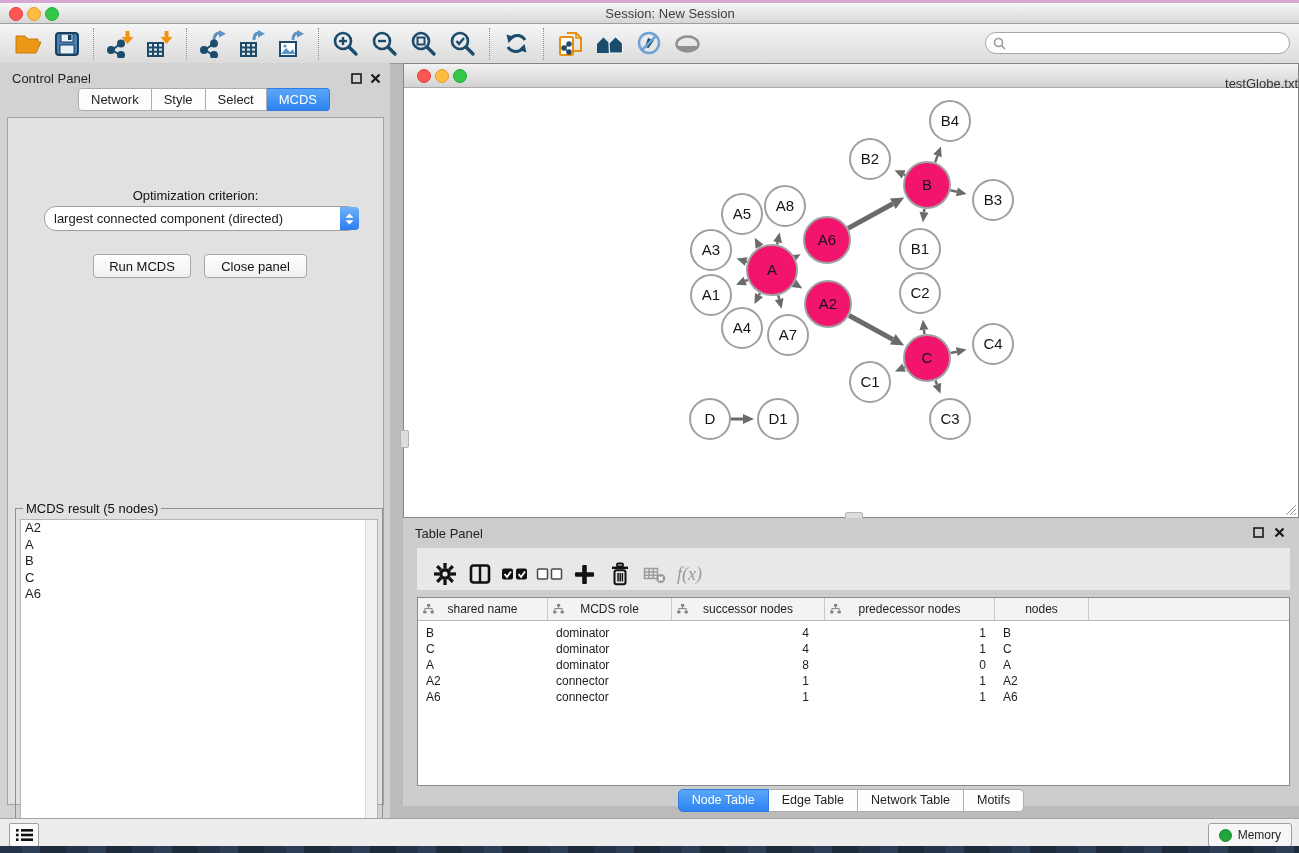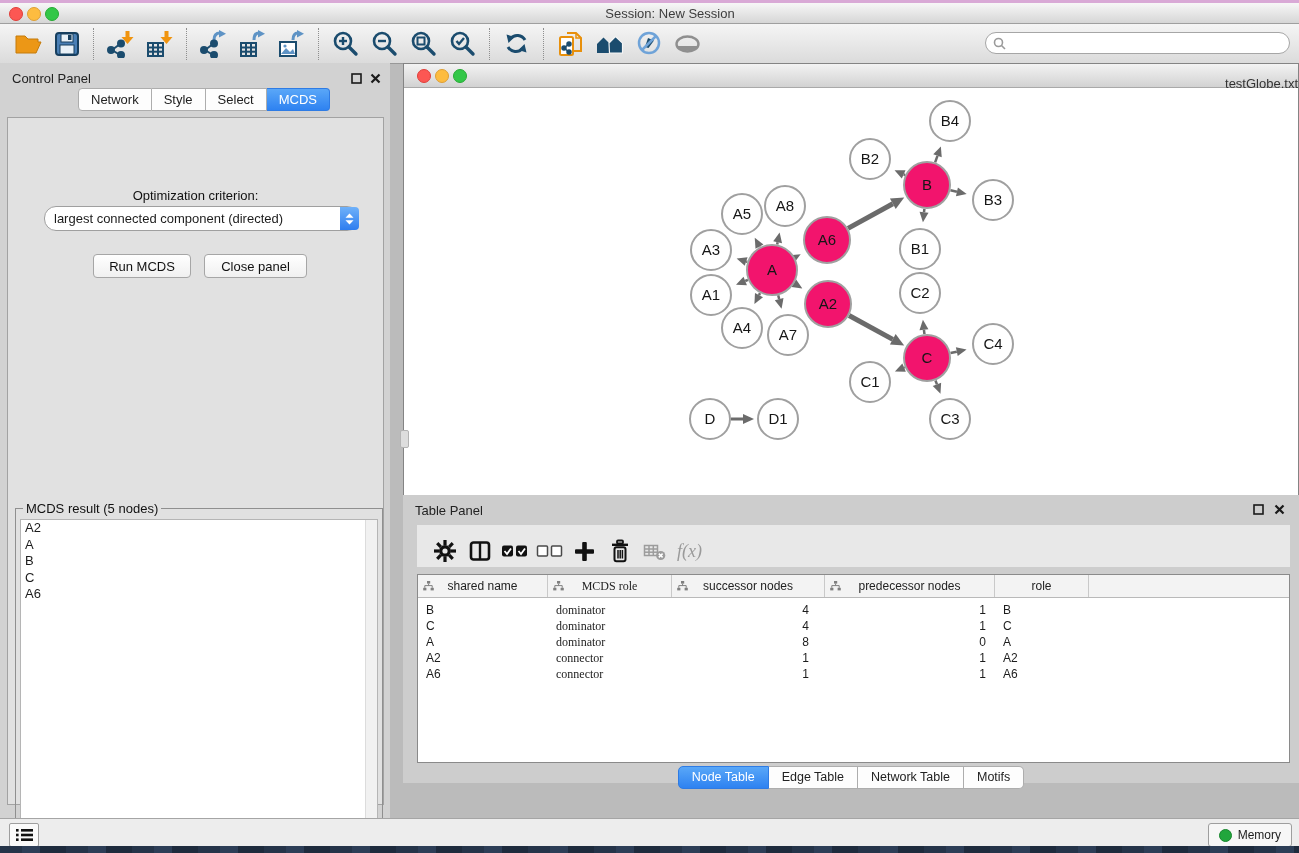--- a/index.html
+++ b/index.html
@@ -59,33 +59,33 @@
   .net-titlebar .tl{top:5px;}
   .net-titlebar .tl.red{left:13px;} .net-titlebar .tl.yellow{left:31px;} .net-titlebar .tl.green{left:49px;}
   .net-title{position:absolute;top:12px;left:0;right:0;text-align:right;font-size:13px;color:#333;}
   .net-canvas{position:absolute;left:0;top:24px;right:0;bottom:0;background:#fff;}
   .resize-grip{position:absolute;right:1px;bottom:1px;}
   .edge-thumb-v{position:absolute;left:-4px;top:366px;width:7px;height:16px;background:#DDDDDD;
                 border:1px solid #B3B3B3;border-radius:2px;}
   .edge-thumb-h{position:absolute;left:441px;bottom:-4px;width:16px;height:7px;background:#DDDDDD;
                 border:1px solid #B3B3B3;border-radius:2px;}
   
-  .table-panel{position:absolute;left:403px;top:495px;width:896px;height:288px;background:#CDCDCD;}
+  .table-panel{position:absolute;left:403px;top:518px;width:896px;height:288px;background:#CDCDCD;}
   .tp-toolbar{position:absolute;left:14px;top:30px;width:873px;height:42px;background:#E8E8E8;
               display:flex;align-items:center;padding-left:10px;box-sizing:border-box;}
   .tp-ico{width:35px;display:flex;align-items:center;justify-content:center;flex:0 0 auto;margin-top:10px;}
   .fx{font-family:"Liberation Serif",serif;font-style:italic;font-size:18px;color:#9a9a9a;}
   .ntable{position:absolute;left:14px;top:79px;width:873px;height:189px;background:#fff;
           border:1px solid #8A8A8A;box-sizing:border-box;overflow:hidden;}
   .thead{display:flex;height:22px;background:#F3F3F3;border-bottom:1px solid #B9B9B9;}
   .th{position:relative;display:flex;align-items:center;justify-content:center;
       font-size:12px;color:#222;border-right:1px solid #C9C9C9;box-sizing:border-box;}
   .th svg{position:absolute;left:5px;top:6px;}
   .th.filler{flex:1;border-right:none;}
-  .c0{width:130px;} .c1{width:124px;font-family:Liberation Serif, serif;} .c2{width:153px;} .c3{width:170px;} .c4{width:94px;}
+  .c0{width:130px;} .c1{width:124px;} .c2{width:153px;} .c3{width:170px;} .c4{width:94px;}
   .trow{display:flex;height:16px;align-items:center;font-size:12px;}
   .tcell{box-sizing:border-box;white-space:nowrap;}
   .al-left{padding-left:8px;text-align:left;} 
   .tcell.c2{padding-right:16px;text-align:right;} .tcell.c3{padding-right:9px;text-align:right;}
   .tp-tabs{position:absolute;left:0;right:0;top:271px;display:flex;justify-content:center;}
   .tp-tab{height:21px;line-height:21px;font-size:12.5px;background:#FDFDFD;border:1px solid #ADADAD;
           border-left:none;padding:0 13px;color:#222;}
   .tp-tab:first-child{border-left:1px solid #ADADAD;border-radius:5px 0 0 5px;}
   .tp-tab:last-child{border-radius:0 5px 5px 0;}
   .tp-tab.active{background:linear-gradient(#59A7F8,#2E82F1);color:#fff;border-color:#2E7BE4;}
@@ -539,21 +539,21 @@
               <g fill="#808080">
                 <rect x="4" y="0" width="3.2" height="2.6"></rect>
                 <rect x="0.2" y="6.8" width="3.2" height="2.6"></rect>
                 <rect x="7.6" y="6.8" width="3.2" height="2.6"></rect>
               </g>
               <path d="M5.6 2.6 v2 M1.8 6.8 v-2.2 h7.4 v2.2" stroke="#808080" stroke-width="1" fill="none"></path>
             </svg>
           <span>predecessor nodes</span>
         </div>
         <div class="th c4">
-          <span>role</span>
+          <span>nodes</span>
         </div>
         <div class="th filler"></div>
       </div>
       <div id="table-body" style="padding-top:4px;">
           <div class="trow">
             <div class="tcell c0 al-left">B</div>
             <div class="tcell c1 al-left">dominator</div>
             <div class="tcell c2">4</div>
             <div class="tcell c3">1</div>
             <div class="tcell c4 al-left">B</div>

